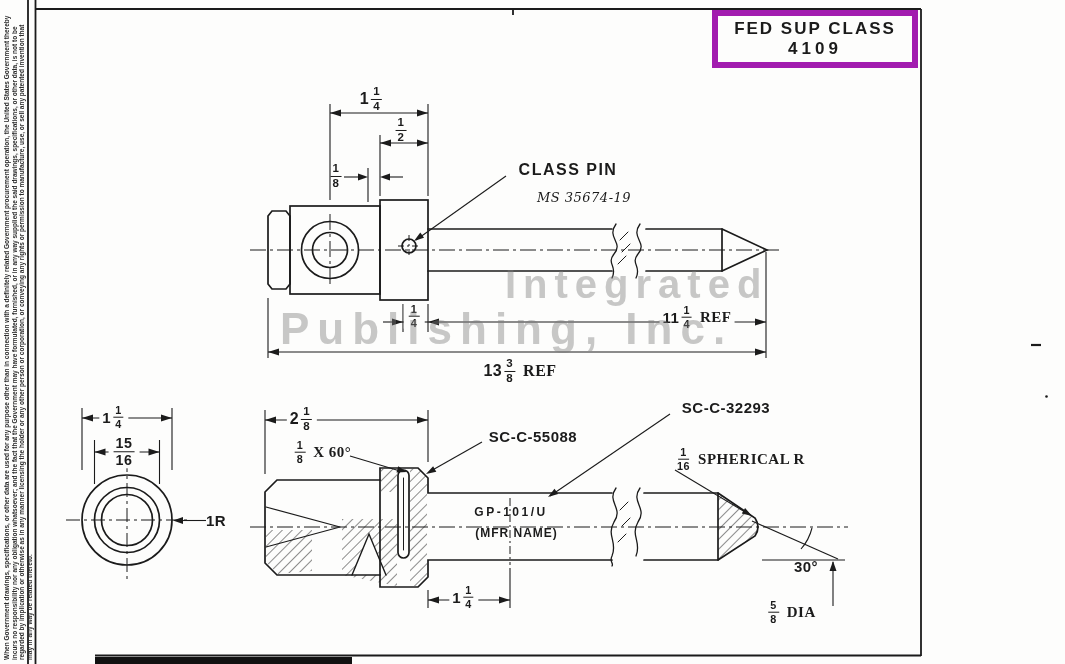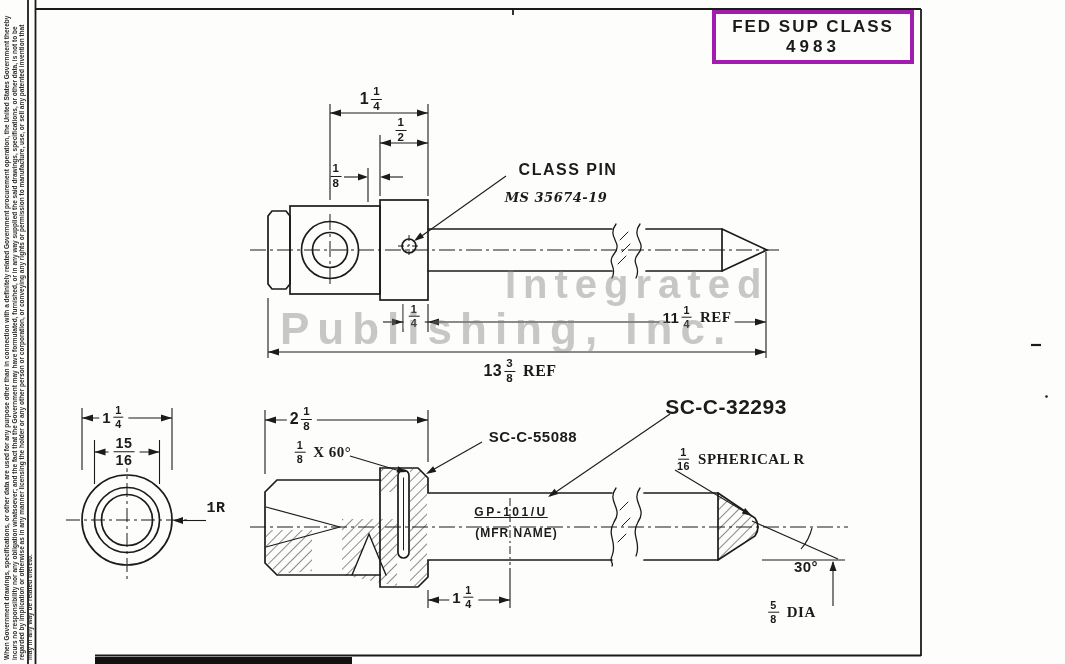--- a/index.html
+++ b/index.html
@@ -8,23 +8,23 @@
   svg{position:absolute;left:0;top:0;z-index:1;}
   .lbl{position:absolute;display:flex;align-items:center;white-space:nowrap;
        font-weight:bold;color:#1b1b1b;z-index:2;transform:translate(-50%,-50%);
        font-size:16px;letter-spacing:.5px;}
   .bg{background:#fdfdfc;padding:0 3px;}
   .frac{display:inline-flex;flex-direction:column;align-items:center;line-height:1;
         font-size:.72em;margin:0 2px;}
   .frac .n{border-bottom:1.4px solid currentColor;padding:0 2px 1px;}
   .frac .d{padding-top:1px;}
   .sfx{margin-left:6px;font-family:Liberation Serif, serif;}
-  .hand{font-style:italic;font-weight:bold;font-family:"DejaVu Serif",serif;}
+  .hand{font-style:italic;font-weight:normal;font-family:"DejaVu Serif",serif;margin-left:28px;}
   #titleblock{position:absolute;left:712px;top:10px;width:194px;height:46px;
-       border:4px solid #a21caf;z-index:2;display:flex;flex-direction:column;
+       border:6px solid #a21caf;z-index:2;display:flex;flex-direction:column;
        align-items:center;justify-content:center;background:#fdfdfc;}
   #titleblock .t1{font-size:17px;font-weight:bold;letter-spacing:2px;}
   #titleblock .t2{font-size:17px;font-weight:bold;letter-spacing:4px;}
   .wm{position:absolute;z-index:5;color:rgba(125,125,125,.42);font-weight:bold;
       pointer-events:none;white-space:nowrap;}
   #wm1{left:505px;top:262px;font-size:40px;letter-spacing:7px;}
   #wm2{left:280px;top:304px;font-size:44px;letter-spacing:8px;}
   #wm3{left:212px;top:350px;font-size:47px;letter-spacing:11px;}
   #marginnote{position:absolute;left:3px;top:660px;width:648px;z-index:2;
       transform:rotate(-90deg);transform-origin:0 0;font-size:6.5px;line-height:7.5px;
@@ -183,21 +183,21 @@
     <polygon points="548,497 554.5,488.7 558.1,494"></polygon>
     <polygon points="752,516 741.8,513.6 745.1,508.1"></polygon>
     <polygon points="833,561 829.5,571 836.5,571"></polygon>
     <polygon points="428,600 439,596.5 439,603.5"></polygon>
     <polygon points="510,600 499,596.5 499,603.5"></polygon>
   </g>
 </svg>
 
 <div id="titleblock">
   <div class="t1">FED SUP CLASS</div>
-  <div class="t2">4983</div>
+  <div class="t2">4109</div>
 </div>
 
 <div id="marginnote">When Government drawings, specifications, or other data are used for any purpose other than in connection with a definitely related Government procurement operation, the United States Government thereby incurs no responsibility nor any obligation whatsoever; and the fact that the Government may have formulated, furnished, or in any way supplied the said drawings, specifications, or other data, is not to be regarded by implication or otherwise as in any manner licensing the holder or any other person or corporation, or conveying any rights or permission to manufacture, use, or sell any patented invention that may in any way be related thereto.</div>
 
 <div class="lbl" style="left:372px;top:99px;">
   <span>1</span>
   <span class="frac">
         <span class="n">1</span>
         <span class="d">4</span>
       </span>
@@ -254,51 +254,51 @@
       </span>
 </div>
 
 <div class="lbl bg" style="left:124px;top:452px;font-size:15px;">
   <span class="frac" style="font-size:.95em;">
         <span class="n">15</span>
         <span class="d">16</span>
       </span>
 </div>
 
-<div class="lbl" style="left:216px;top:508px;font-size:15px;font-family:Liberation Mono, monospace;">1R</div>
+<div class="lbl" style="left:216px;top:520px;font-size:15px;">1R</div>
 
 <div class="lbl bg" style="left:302px;top:419px;">
   <span>2</span>
   <span class="frac">
         <span class="n">1</span>
         <span class="d">8</span>
       </span>
 </div>
 
 <div class="lbl" style="left:322px;top:452px;font-size:15px;">
   <span class="frac">
         <span class="n">1</span>
         <span class="d">8</span>
       </span>
   <span class="sfx">X 60°</span>
 </div>
 
 <div class="lbl" style="left:533px;top:436px;font-size:15px;">SC-C-55088</div>
 
-<div class="lbl" style="left:726px;top:407px;font-size:21px;">SC-C-32293</div>
+<div class="lbl" style="left:726px;top:407px;font-size:15px;">SC-C-32293</div>
 
 <div class="lbl" style="left:740px;top:459px;font-size:15px;">
   <span class="frac">
         <span class="n">1</span>
         <span class="d">16</span>
       </span>
   <span class="sfx">SPHERICAL R</span>
 </div>
 
-<div class="lbl" style="left:511px;top:512px;font-size:12px;letter-spacing:2.5px;text-decoration:underline;">GP-101/U</div>
+<div class="lbl" style="left:511px;top:512px;font-size:12px;letter-spacing:2.5px;">GP-101/U</div>
 <div class="lbl" style="left:511px;top:533px;font-size:12px;letter-spacing:1px;padding-left:11px;">(MFR NAME)</div>
 
 <div class="lbl" style="left:806px;top:566px;font-size:15px;">30°</div>
 
 <div class="lbl" style="left:791px;top:612px;font-size:15px;">
   <span class="frac">
         <span class="n">5</span>
         <span class="d">8</span>
       </span>
   <span class="sfx">DIA</span>

